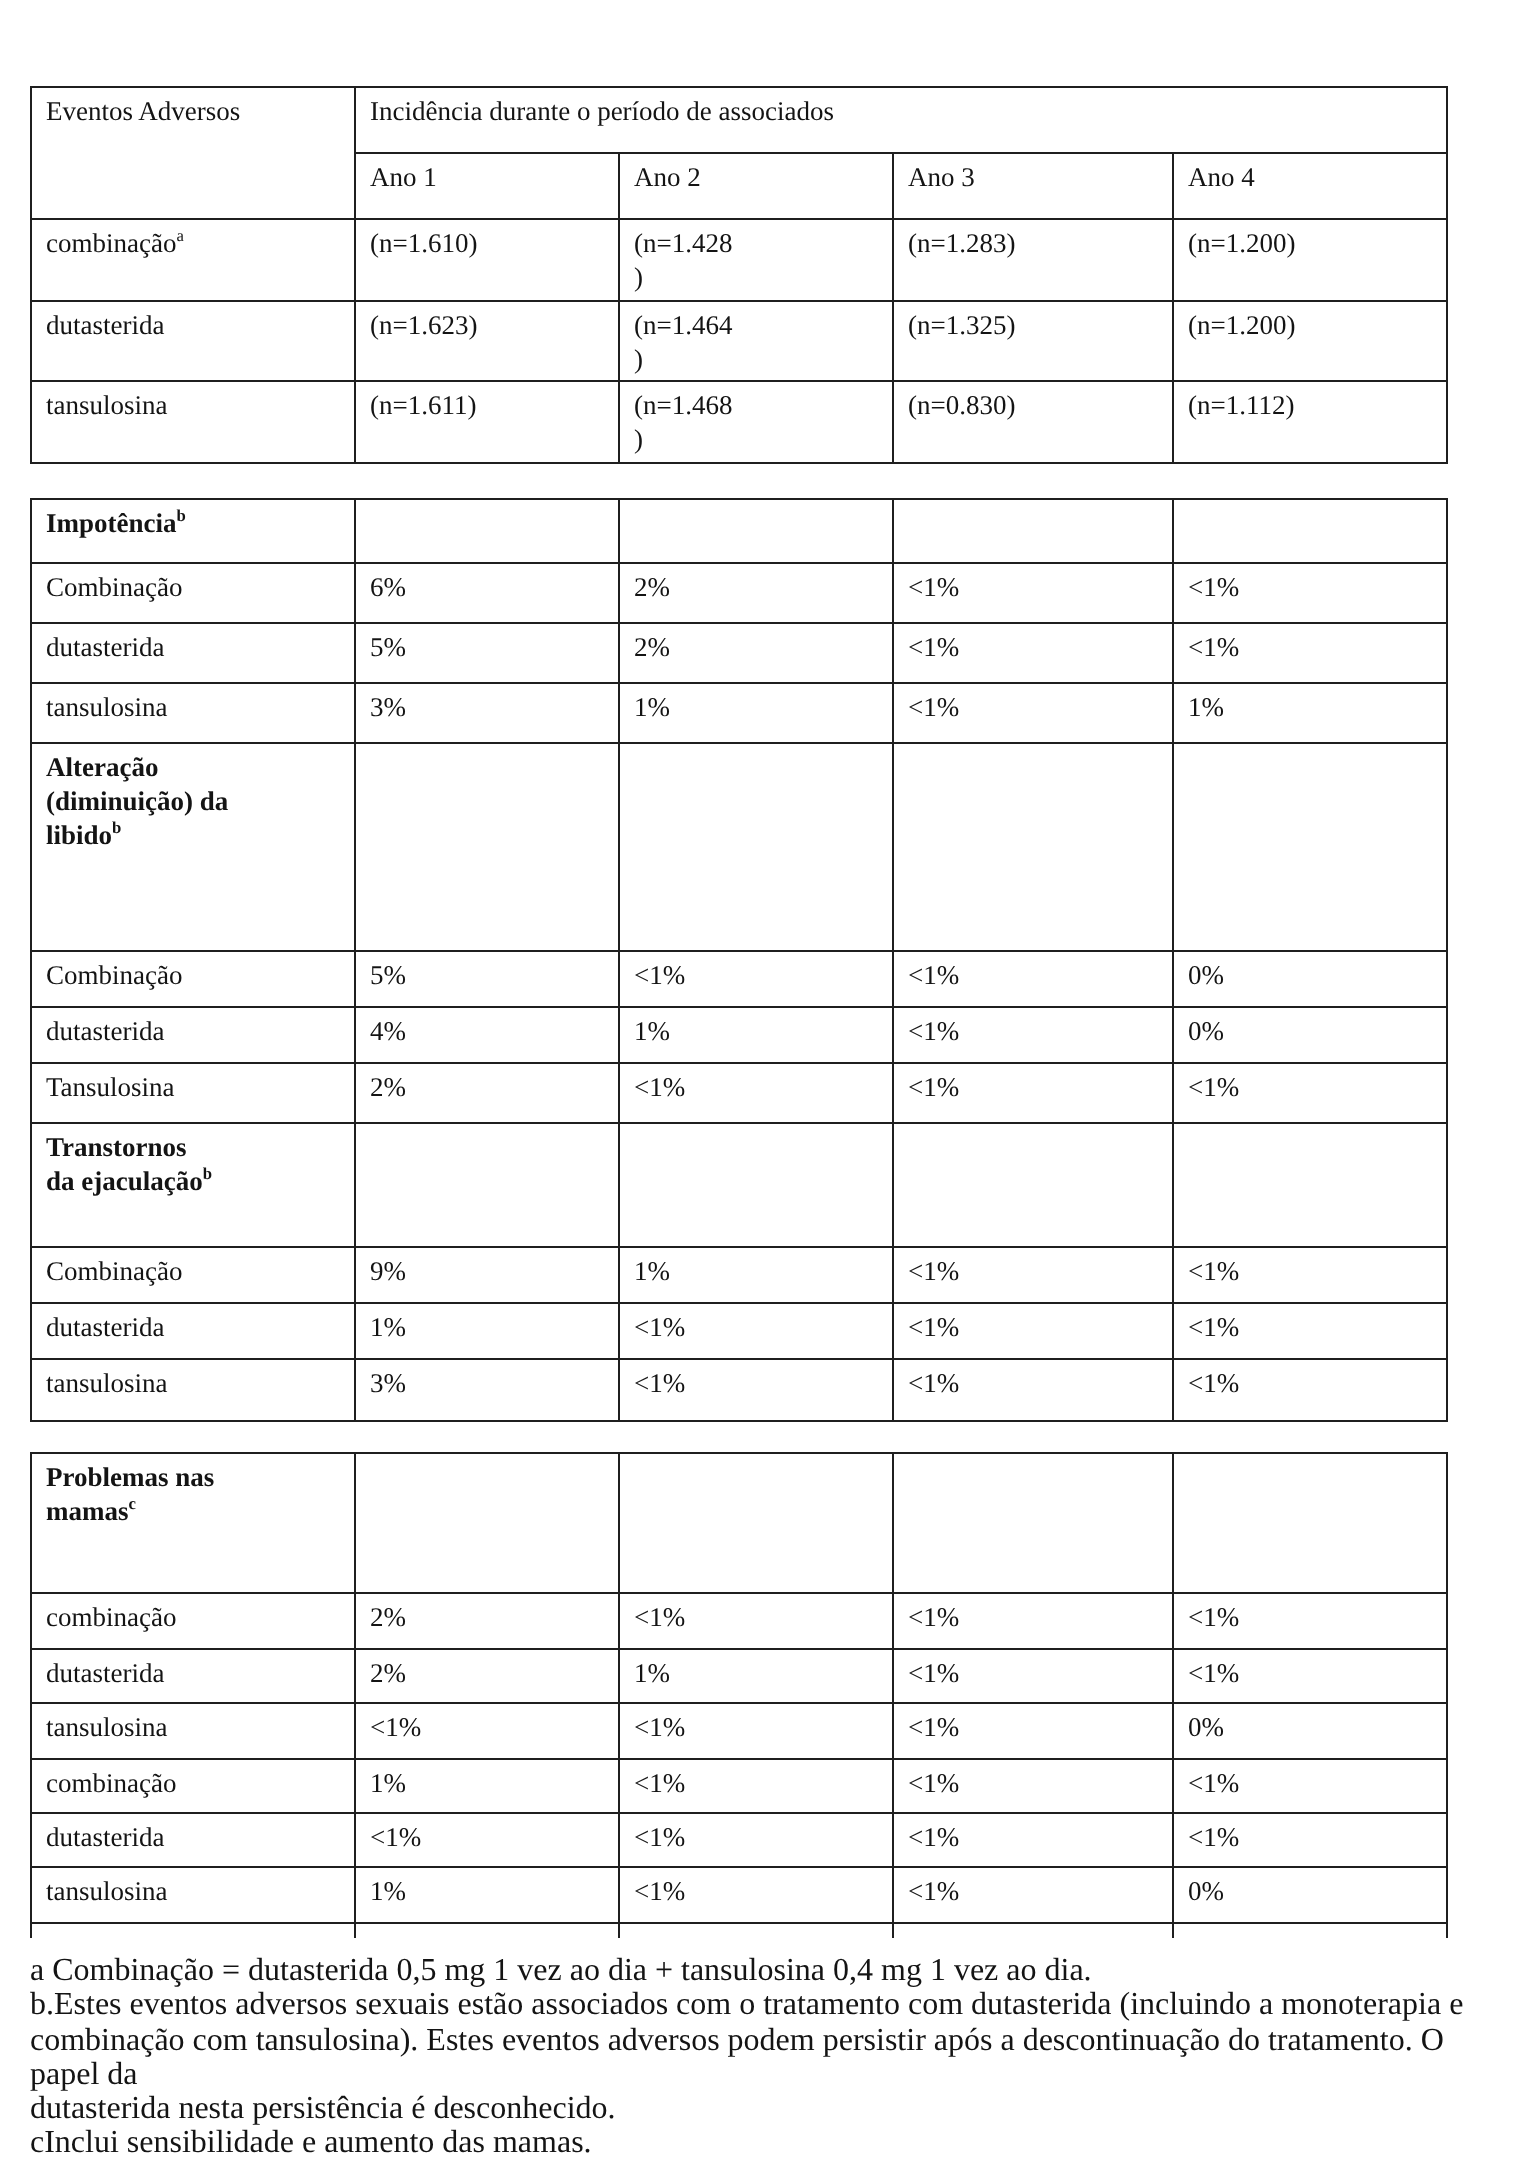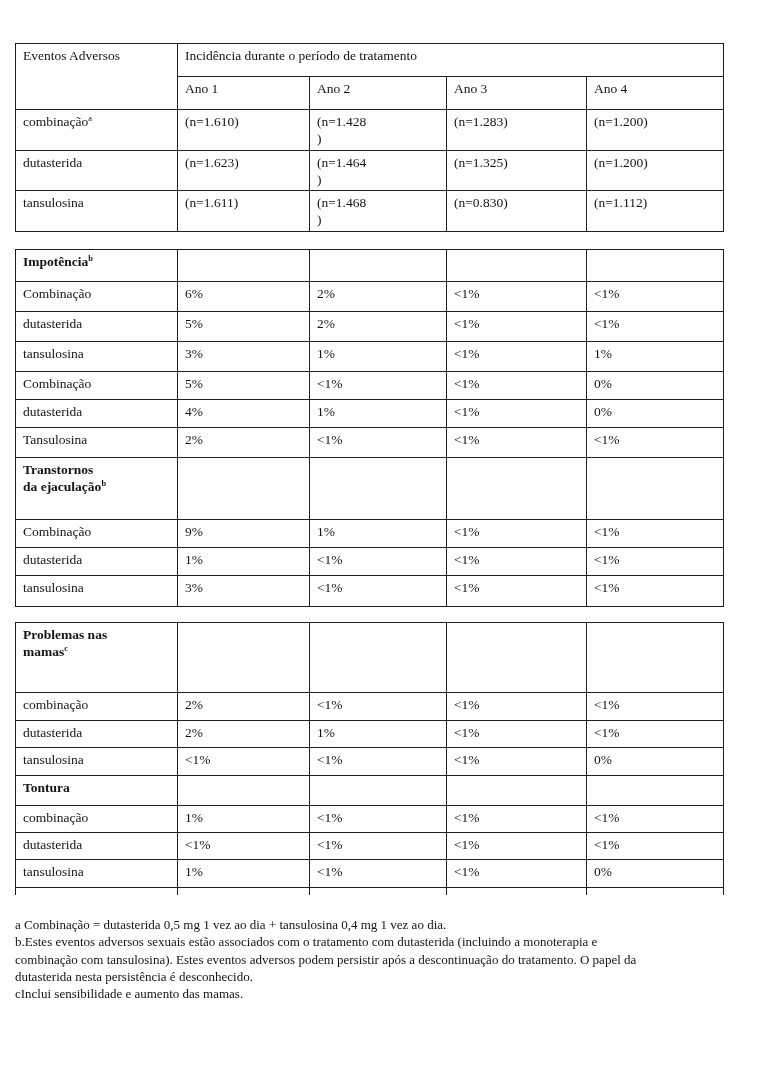--- a/index.html
+++ b/index.html
@@ -57,44 +57,44 @@
     line-height: 0;
   }
 
   .tbl-gap1 { margin-bottom: 17px; margin-top: 29px; }
   .tbl-gap2 { margin-bottom: 15px; }
 
   tr.clip { height: 8px; }
   tr.clip td { border-bottom: none; }
 
   .footnotes {
-    margin-top: 21px;
+    margin-top: 8px;
     width: 745px;
-    font-size: 13px;
+    font-size: 16px;
     line-height: 17.2px;
   }
   .footnote { white-space: pre-line; margin: 0; }
 </style>
 </head>
 <body>
 
 <div class="page">
 
   <table class="doc tbl-gap1">
     <colgroup>
         <col class="c0">
         <col class="c1">
         <col class="c2">
         <col class="c3">
         <col class="c4">
       </colgroup>
     <tbody>
         <tr class="h33">
       <td rowspan="2">Eventos Adversos</td>
-      <td colspan="4">Incidência durante o período de tratamento</td>
+      <td colspan="4">Incidência durante o período de associados</td>
     </tr>
     <tr class="h33">
       <td>Ano 1</td>
       <td>Ano 2</td>
       <td>Ano 3</td>
       <td>Ano 4</td>
     </tr>
     <tr class="h37">
       <td><span>combinação</span><sup>a</sup></td>
       <td class="prelines">(n=1.610)</td>
@@ -154,20 +154,29 @@
       <td>&lt;1%</td>
     </tr>
     <tr class="h30">
       <td>tansulosina</td>
       <td>3%</td>
       <td>1%</td>
       <td>&lt;1%</td>
       <td>1%</td>
     </tr>
 
+    <tr class="h104 sec">
+      <td><span class="prelines">Alteração
+(diminuição) da
+libido</span><sup>b</sup></td>
+      <td></td>
+      <td></td>
+      <td></td>
+      <td></td>
+    </tr>
     <tr class="h28">
       <td>Combinação</td>
       <td>5%</td>
       <td>&lt;1%</td>
       <td>&lt;1%</td>
       <td>0%</td>
     </tr>
     <tr class="h28">
       <td>dutasterida</td>
       <td>4%</td>
@@ -248,27 +257,20 @@
       <td>&lt;1%</td>
     </tr>
     <tr class="h28">
       <td>tansulosina</td>
       <td>&lt;1%</td>
       <td>&lt;1%</td>
       <td>&lt;1%</td>
       <td>0%</td>
     </tr>
 
-    <tr class="h30 sec">
-      <td><span class="prelines">Tontura</span></td>
-      <td></td>
-      <td></td>
-      <td></td>
-      <td></td>
-    </tr>
     <tr class="h27">
       <td>combinação</td>
       <td>1%</td>
       <td>&lt;1%</td>
       <td>&lt;1%</td>
       <td>&lt;1%</td>
     </tr>
     <tr class="h27">
       <td>dutasterida</td>
       <td>&lt;1%</td>

